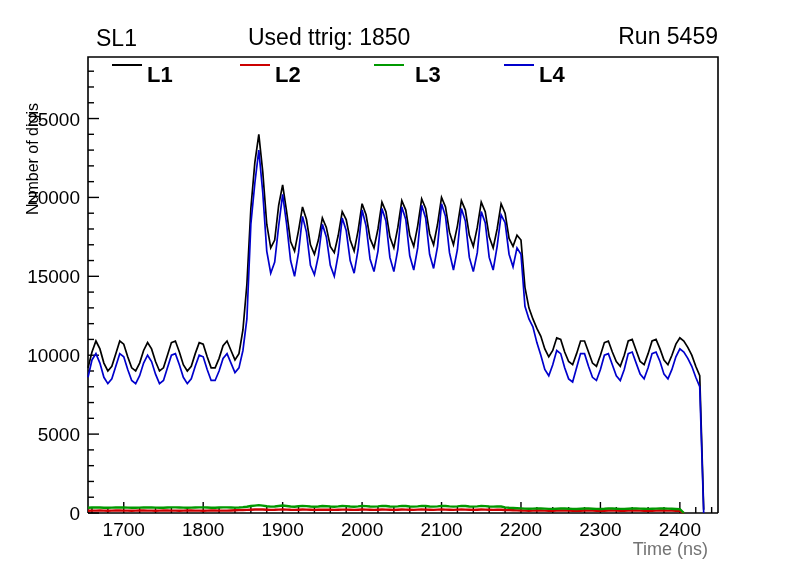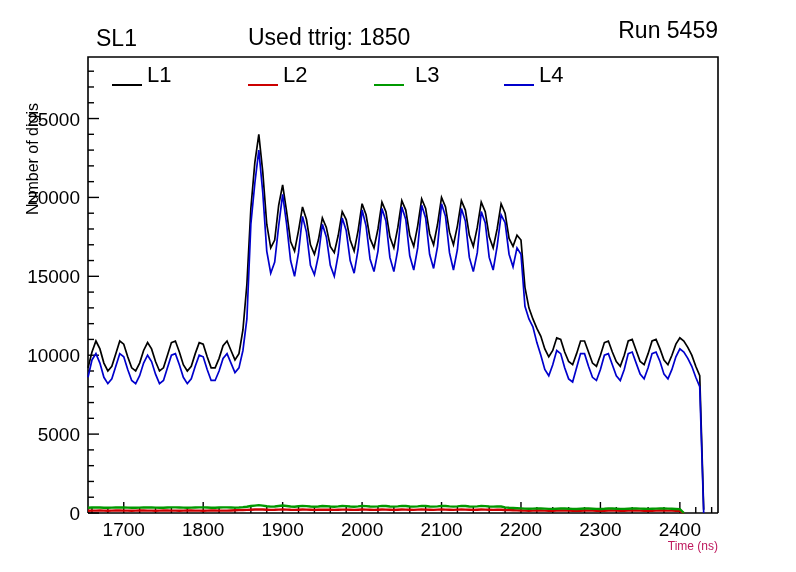--- a/index.html
+++ b/index.html
@@ -8,56 +8,56 @@
     background:#ffffff;
     font-family:"Liberation Sans", sans-serif;
     overflow:hidden;
     position:relative;
   }
   #root{position:absolute;inset:0;}
 
   .hdr{position:absolute;font-size:23px;color:#000;white-space:nowrap;}
   #sl-label{left:96px;top:25px;}
   #ttrig-label{left:248px;top:24px;}
-  #run-label{right:78px;top:17px;margin-left:28px;}
+  #run-label{right:78px;top:23px;margin-left:28px;}
 
   #legend{position:absolute;left:112px;top:61px;width:470px;height:28px;
           display:flex;align-items:center;}
-  .leg-entry{display:flex;align-items:flex-end;white-space:nowrap;}
+  .leg-entry{display:flex;align-items:flex-start;white-space:nowrap;font-weight:bold;}
   .leg-line{display:inline-block;width:30px;height:0;border-top-width:2.5px;
             border-top-style:solid;margin-right:5px;}
   .leg-txt{font-size:22px;color:#000;line-height:1;}
 
   #ylabel{
     position:absolute;left:-62px;top:150px;width:190px;
     transform:rotate(-90deg);transform-origin:center center;
     text-align:center;font-size:16px;color:#000;
   }
-  #xlabel{position:absolute;right:78px;top:539px;font-size:12px;color:#be185d;}
+  #xlabel{position:absolute;right:88px;top:539px;font-size:18px;color:#737373;}
 
   #plotwrap{position:absolute;left:0;top:0;width:796px;height:572px;}
   svg{display:block;}
   .tickTxtY{font-size:19px;fill:#000;text-anchor:end;font-family:"Liberation Sans",sans-serif;}
   .tickTxtX{font-size:19px;fill:#000;text-anchor:middle;font-family:"Liberation Sans",sans-serif;}
 </style>
 </head>
 <body>
 
 <div id="root">
 
   <div class="hdr" id="sl-label">SL1</div>
   <div class="hdr" id="ttrig-label">Used ttrig: 1850</div>
   <div class="hdr" id="run-label">Run 5459</div>
 
   <div id="legend">
       <div class="leg-entry" style="position: absolute; left: 0px;">
         <span class="leg-line" style="border-top-color: rgb(0, 0, 0);"></span>
         <span class="leg-txt">L1</span>
       </div>
-      <div class="leg-entry" style="position: absolute; left: 136px;">
+      <div class="leg-entry" style="position: absolute; left: 128px;">
         <span class="leg-line" style="border-top-color: rgb(204, 0, 0);"></span>
         <span class="leg-txt">L2</span>
       </div>
       <div class="leg-entry" style="position: absolute; left: 262px; gap: 6px;">
         <span class="leg-line" style="border-top-color: rgb(0, 153, 0);"></span>
         <span class="leg-txt">L3</span>
       </div>
       <div class="leg-entry" style="position: absolute; left: 392px;">
         <span class="leg-line" style="border-top-color: rgb(0, 0, 204);"></span>
         <span class="leg-txt">L4</span>

